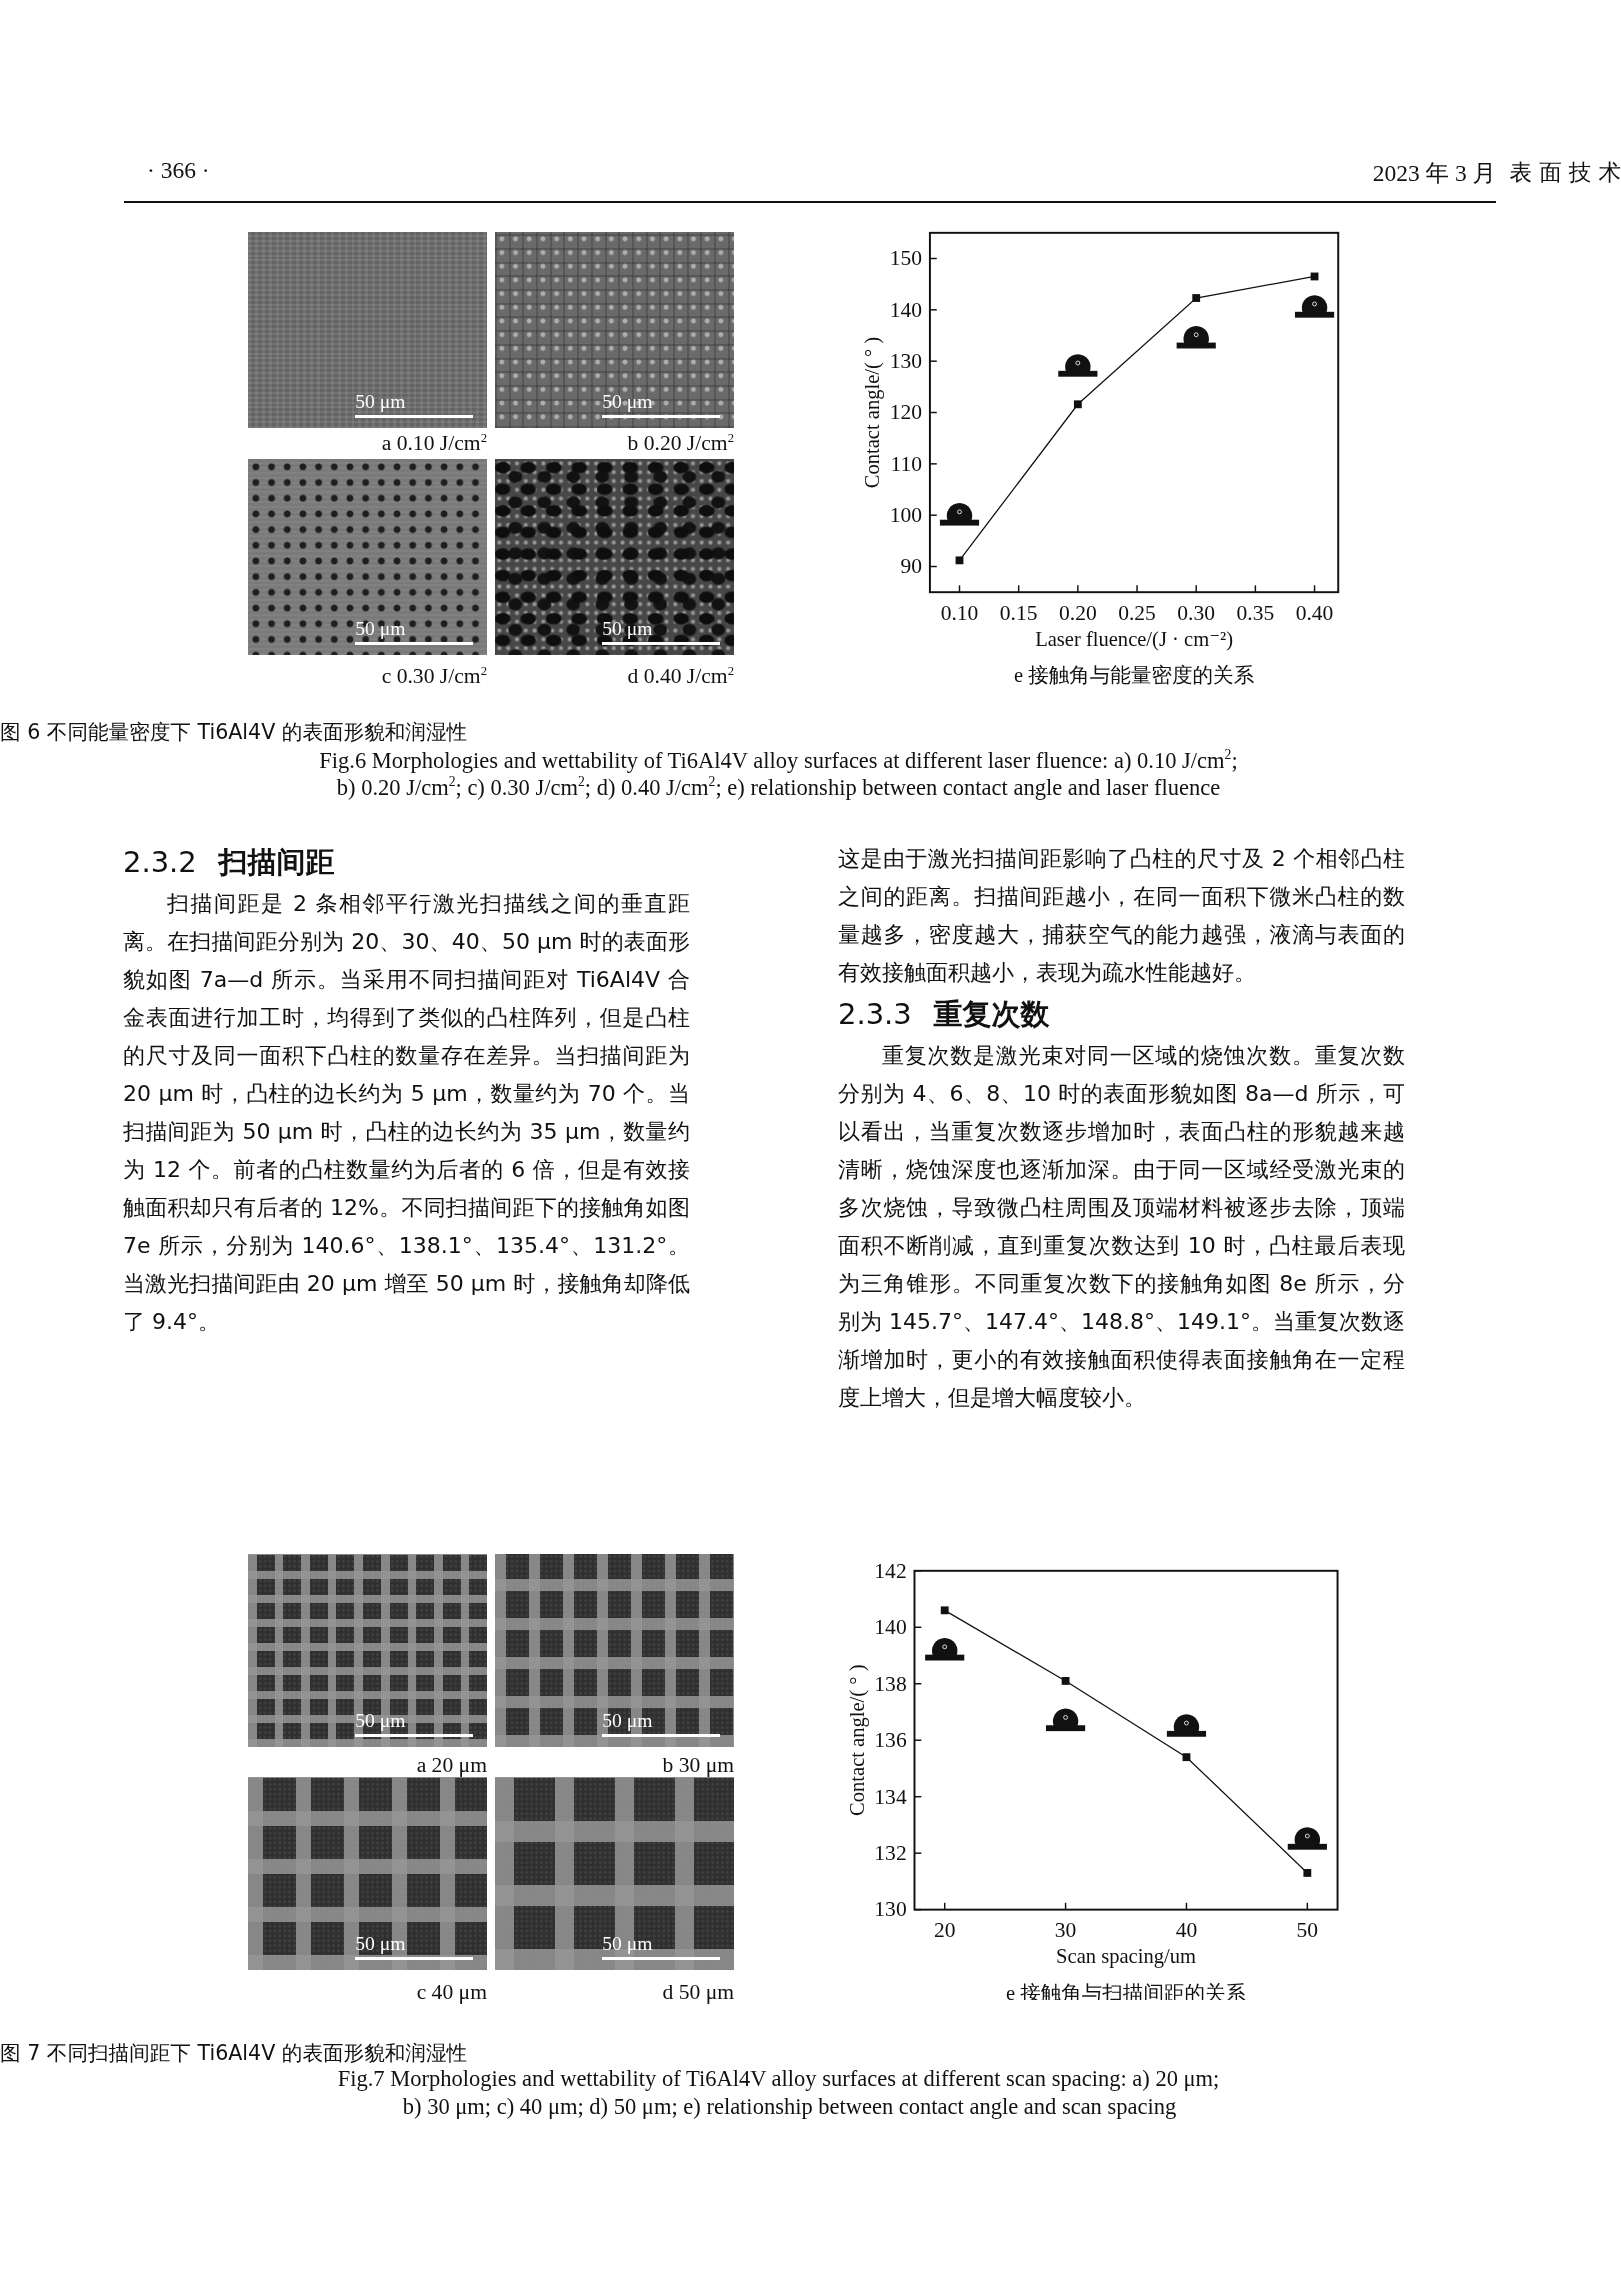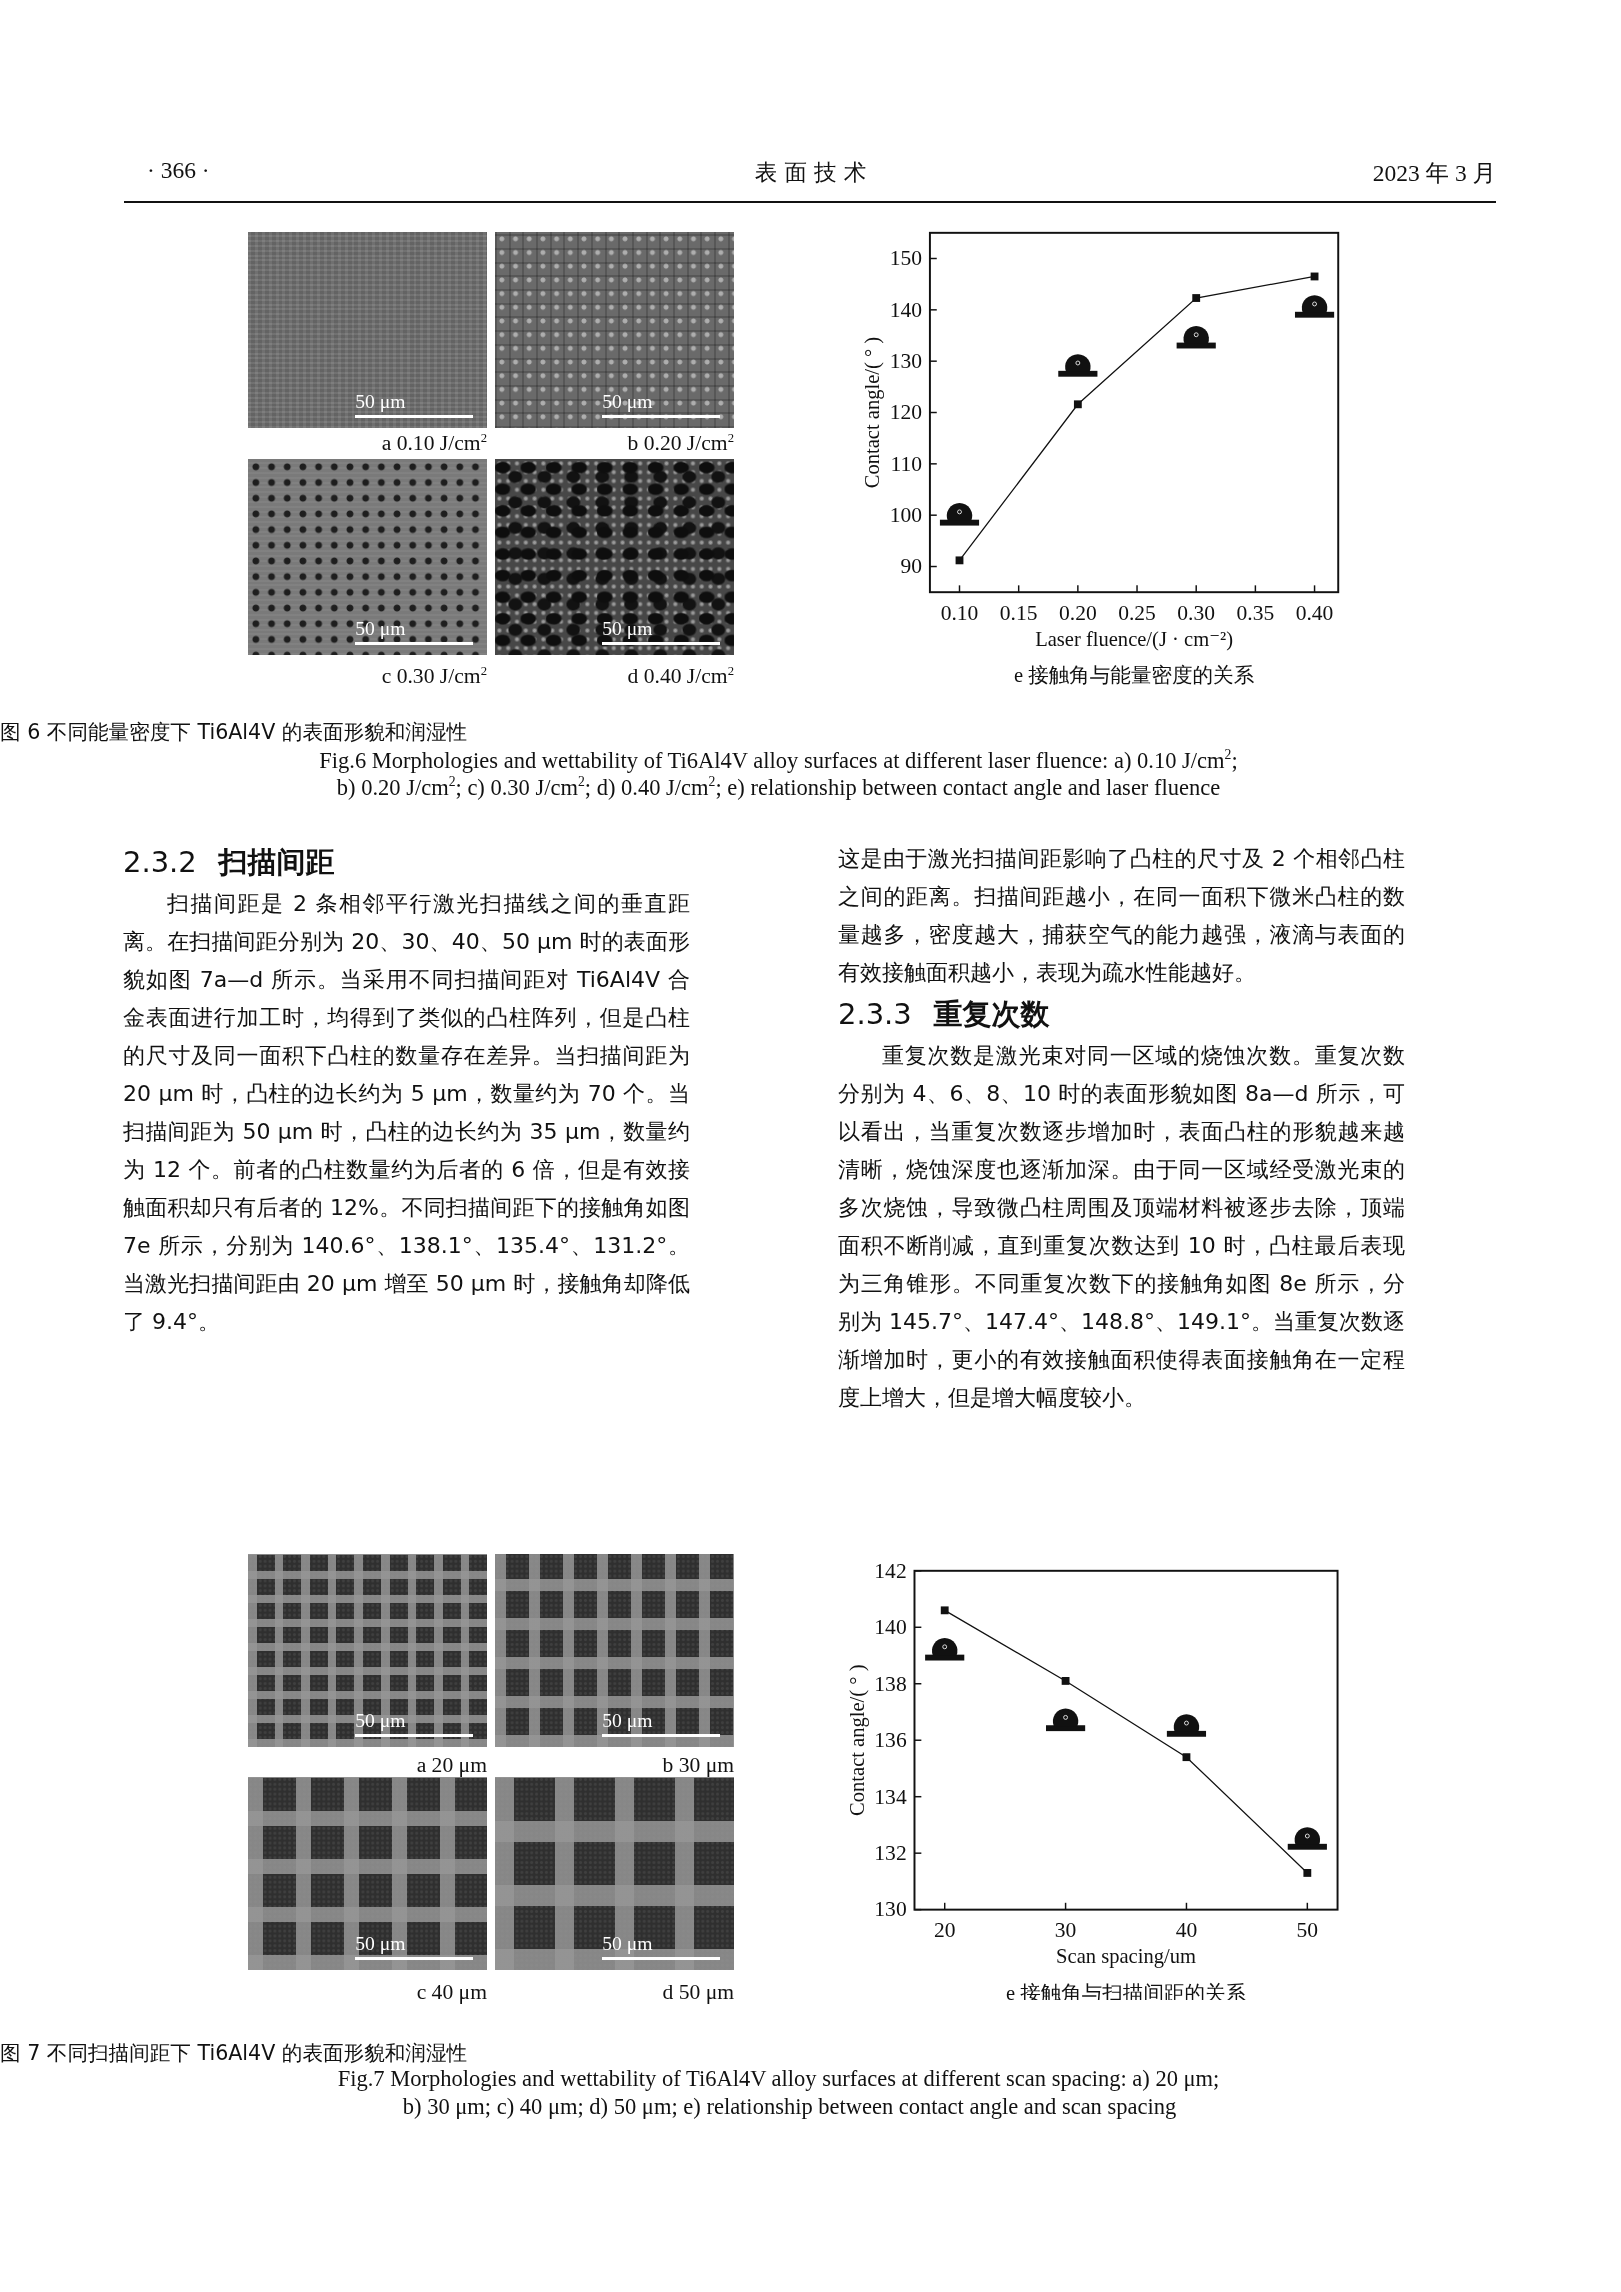--- a/index.html
+++ b/index.html
@@ -40,21 +40,21 @@
       radial-gradient(ellipse at 30% 40%, #0e0e0e 0 6.9px, transparent 8.8px) 0 0/25.5px 21.6px,
       radial-gradient(ellipse at 70% 70%, #121212 0 5.9px, transparent 7.8px) 0 0/29px 25.5px,
       radial-gradient(circle at 50% 50%, #9a9a9a 0 1px, transparent 2.9px) 0 0/8.8px 8.8px,
       #474747; }
   .grid7 { background-color:#2d2d2d; }
 </style>
 </head>
 <body>
 
 <div class="abs hdr" style="left:147px;">· 366 ·</div>
-<div class="abs hdr" style="left:0;width:1621px;text-align:center;font-family:'DejaVu Sans',sans-serif;font-size:22.5px;">表  面  技  术</div>
+<div class="abs hdr" style="left:0;width:1621px;text-align:right;font-family:'DejaVu Sans',sans-serif;font-size:22.5px;">表  面  技  术</div>
 <div class="abs hdr" style="right:125px;">2023 年 3 月</div>
 <div class="abs hdr-rule"></div>
 
 <div>
   <div class="sem tex-a" style="left:248px;top:232px;width:239px;height:196px;">
     <div class="scale"><span>50 μm</span><span class="bar"></span></div>
   </div>
   <div class="sem tex-b" style="left:495px;top:232px;width:239px;height:196px;">
     <div class="scale"><span>50 μm</span><span class="bar"></span></div>
   </div>

